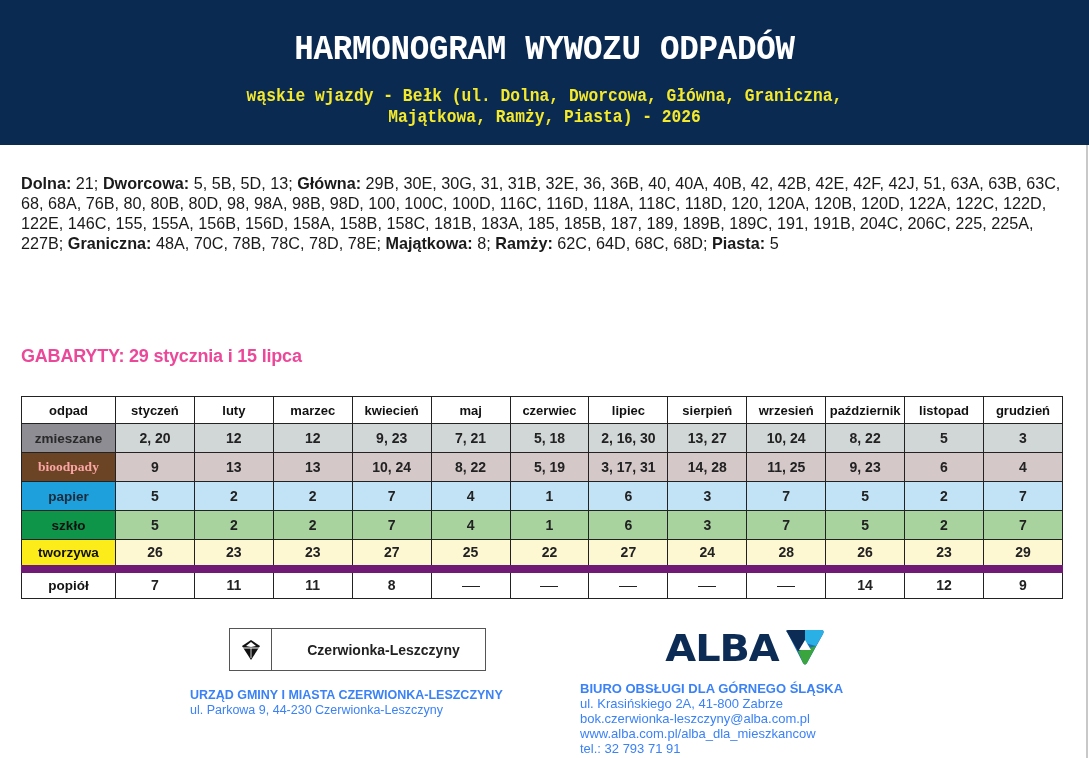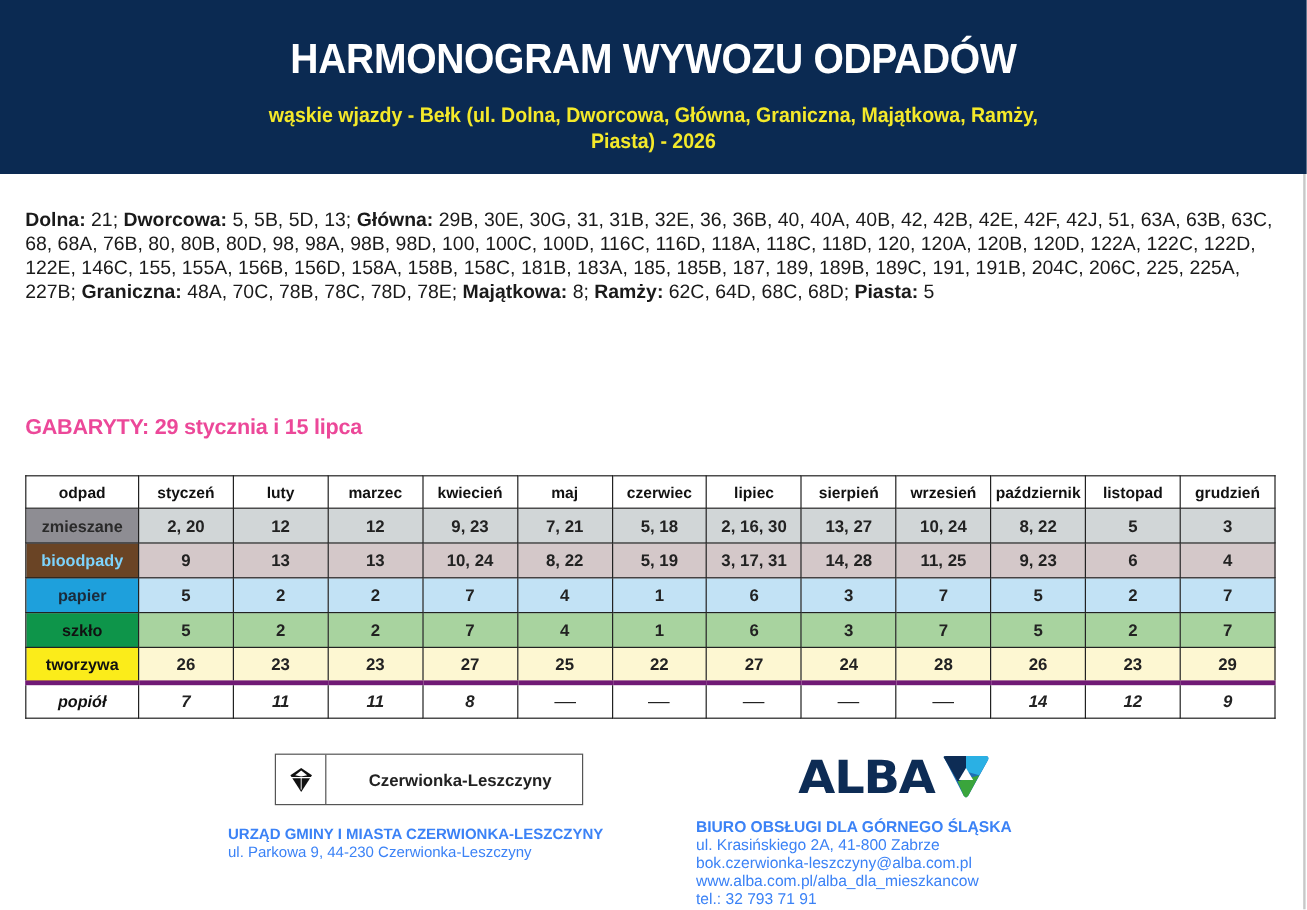--- a/index.html
+++ b/index.html
@@ -1,21 +1,21 @@
 <!DOCTYPE html>
 <html><head>
 <meta charset="utf-8">
 <style>
   * { box-sizing: border-box; margin: 0; padding: 0; }
   html, body { width: 1089px; height: 758px; background: #ffffff; overflow: hidden; }
   body { position: relative; font-family: "Liberation Sans", sans-serif; color: #111; }
 
   .header {
     position: absolute; left: 0; top: 0; width: 1089px; height: 145px;
-    background: #0b2a52; text-align: center;
+    background: #0b2a52; text-align: center; font-family: Liberation Mono, monospace;
   }
   .header .title {
     position: absolute; left: 0; right: 0; top: 30px;
     color: #ffffff; font-weight: bold; font-size: 35px; letter-spacing: -0.3px;
     transform: scaleX(0.93);
   }
   .header .subtitle {
     position: absolute; left: 170px; right: 170px; top: 86px;
     color: #f4e92a; font-weight: bold; font-size: 17.5px; line-height: 21px;
     transform: scaleX(0.93);
@@ -37,33 +37,33 @@
   table.schedule {
     position: absolute; left: 21px; top: 396px; width: 1042px;
     border-collapse: collapse; table-layout: fixed;
   }
   table.schedule td, table.schedule th {
     border: 1px solid #222; text-align: center; font-weight: bold;
     font-size: 13.5px; height: 29px; padding: 0;
   }
   table.schedule th { background: #fff; font-size: 13px; height: 27px; }
   table.schedule td.val { font-size: 14px; color: #222; }
-  table.schedule tr.last td { border-top: 4px solid #701a75; height: 30px; font-style: italic; }
+  table.schedule tr.last td { border-top: 8px solid #701a75; height: 30px; }
   col.c-label { width: 94px; }
 
   .row-mixed td.val { background: #d1d6d7; }
   .row-bio td.val { background: #d4c8c9; }
   .row-paper td.val { background: #c2e2f5; }
   .row-glass td.val { background: #a8d39f; }
   .row-plastic td.val { background: #fdf7d2; }
   .row-ash td.val { background: #ffffff; }
 
   td.lbl { font-size: 13px; }
   .row-mixed td.lbl { background: #8e8d93; color: #2a2a2a; }
-  .row-bio td.lbl { background: #6a4425; color: #7dd3fc; }
+  .row-bio td.lbl { background: #6a4425; color: #fca5a5; font-family: Liberation Serif, serif; }
   .row-paper td.lbl { background: #1ea0dc; color: #1b2b3b; }
   .row-glass td.lbl { background: #0e954a; color: #111; }
   .row-plastic td.lbl { background: #fbec1a; color: #111; }
   .row-ash td.lbl { background: #fff; color: #111; }
 
   .dash { display: inline-block; width: 18px; border-top: 1px solid #222; vertical-align: middle; }
 
   .gmina-logo {
     position: absolute; left: 229px; top: 628px; width: 257px; height: 43px;
     border: 1px solid #555; display: flex; align-items: center; gap: 10px;

